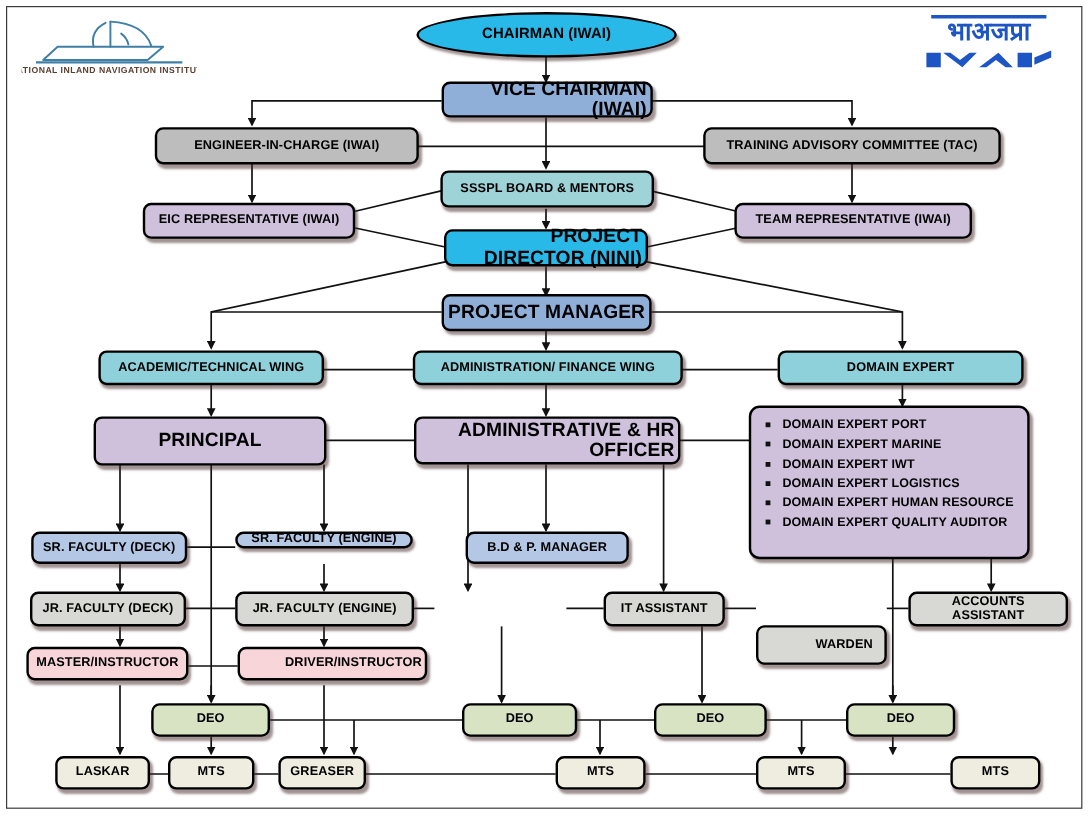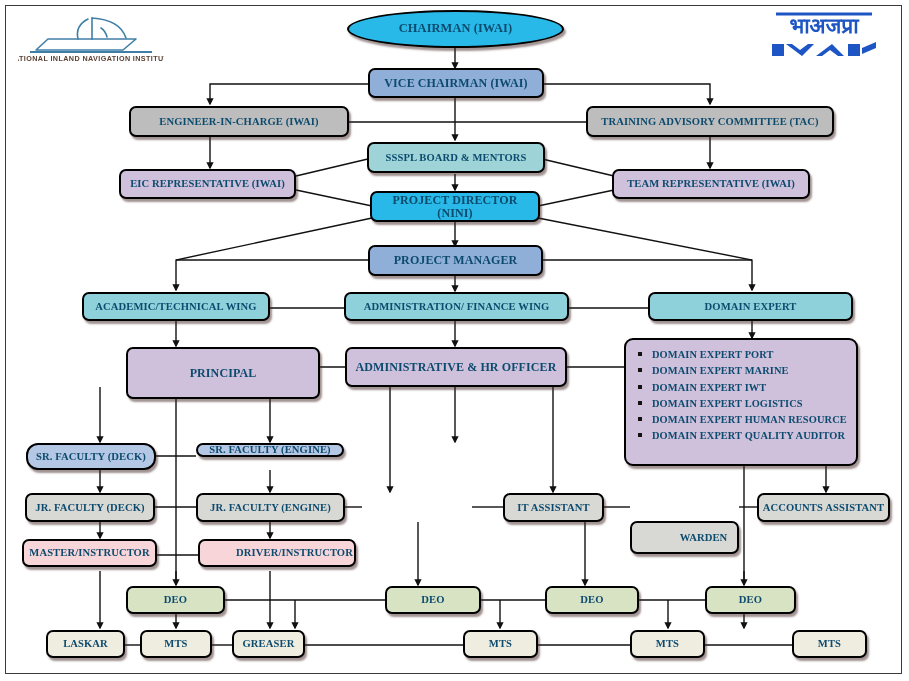--- a/index.html
+++ b/index.html
@@ -20,26 +20,25 @@
   svg#wires{position:absolute;left:0;top:0;width:909px;height:681px;pointer-events:none;}
 
   .node{
     position:absolute;
     box-sizing:border-box;
     border:2.5px solid #000000;
     border-radius:7px;
     display:flex;align-items:center;justify-content:center;
     text-align:center;
     font-weight:bold;
-    color:#0c4a6e;
+    color:#000000;
     letter-spacing:.1px;
     box-shadow:2px 3px 2px rgba(70,40,40,.5);
     line-height:1.08;
     padding:0 3px;
-    font-family:Liberation Serif, serif;
   }
   .node.ellipse{border-radius:50%;}
   .node.listbox{
     display:block;
     text-align:left;
     padding:7px 8px 6px 10px;
     border-radius:9px;
   }
   .listbox ul{margin:0;padding:0;list-style:none;}
   .listbox li{
@@ -63,21 +62,21 @@
   .c-gray2  {background:#d8d8d4;}
   .c-teal   {background:#9ed4d8;}
   .c-teal2  {background:#8fd1da;}
   .c-purple {background:#cfc0dc;}
   .c-blue2  {background:#b4c7e4;}
   .c-pink   {background:#f7d5d8;}
   .c-green  {background:#d7e3c3;}
   .c-cream  {background:#efece0;}
 
   .fs13{font-size:12.4px;}
-  .fs12{font-size:12px;}
+  .fs12{font-size:16px;text-align:right;}
   .fs11{font-size:10.6px;}
 
   
   .logo{position:absolute;}
   #logo-nini{left:18px;top:6px;width:146px;height:60px;}
   #logo-iwai{left:762px;top:4px;width:124px;height:58px;}
   .logo svg{display:block;}
 </style>
 </head>
 <body>
@@ -244,39 +243,40 @@
   <div class="node c-cyan fs12" style="left:370px;top:191px;width:170px;height:31px;">PROJECT DIRECTOR (NINI)</div>
 
   <div class="node c-blue fs12" style="left:368px;top:245px;width:175px;height:31px;">PROJECT MANAGER</div>
 
   <div class="node c-teal2 fs11" style="left:82px;top:292px;width:188px;height:29px;">ACADEMIC/TECHNICAL WING</div>
 
   <div class="node c-teal2 fs11" style="left:344px;top:292px;width:225px;height:29px;">ADMINISTRATION/ FINANCE WING</div>
 
   <div class="node c-teal2 fs11" style="left:648px;top:292px;width:205px;height:29px;">DOMAIN EXPERT</div>
 
-  <div class="node c-purple fs12" style="left:78px;top:347px;width:194px;height:52px;margin-left:48px;">PRINCIPAL</div>
+  <div class="node c-purple fs12" style="left:78px;top:347px;width:194px;height:41px;">PRINCIPAL</div>
 
   <div class="node c-purple fs12" style="left:345px;top:347px;width:222px;height:40px;">ADMINISTRATIVE &amp; HR OFFICER</div>
 
   <div class="node listbox c-purple" style="left:624px;top:338px;width:234px;height:128px;">
     <ul>
       <li>DOMAIN EXPERT PORT</li>
       <li>DOMAIN EXPERT MARINE</li>
       <li>DOMAIN EXPERT IWT</li>
       <li>DOMAIN EXPERT LOGISTICS</li>
       <li>DOMAIN EXPERT HUMAN RESOURCE</li>
       <li>DOMAIN EXPERT QUALITY AUDITOR</li>
     </ul>
   </div>
 
-  <div class="node c-blue2 fs11" style="left:26px;top:443px;width:130px;height:27px;border-radius:12px;">SR. FACULTY (DECK)</div>
+  <div class="node c-blue2 fs11" style="left:26px;top:443px;width:130px;height:27px;">SR. FACULTY (DECK)</div>
 
   <div class="node c-blue2 fs11" style="left:196px;top:443px;width:148px;height:14px;">SR. FACULTY (ENGINE)</div>
 
+  <div class="node c-blue2 fs11" style="left:388px;top:443px;width:136px;height:27px;">B.D &amp; P. MANAGER</div>
 
   <div class="node c-gray2 fs11" style="left:25px;top:493px;width:130px;height:29px;">JR. FACULTY (DECK)</div>
 
   <div class="node c-gray2 fs11" style="left:196px;top:493px;width:149px;height:29px;">JR. FACULTY (ENGINE)</div>
 
 
   <div class="node c-gray2 fs11" style="left:503px;top:493px;width:101px;height:29px;">IT ASSISTANT</div>
 
   <div class="node c-gray2 fs11" style="left:630px;top:521px;width:109px;height:33px;padding-left:41px;">WARDEN</div>
 

